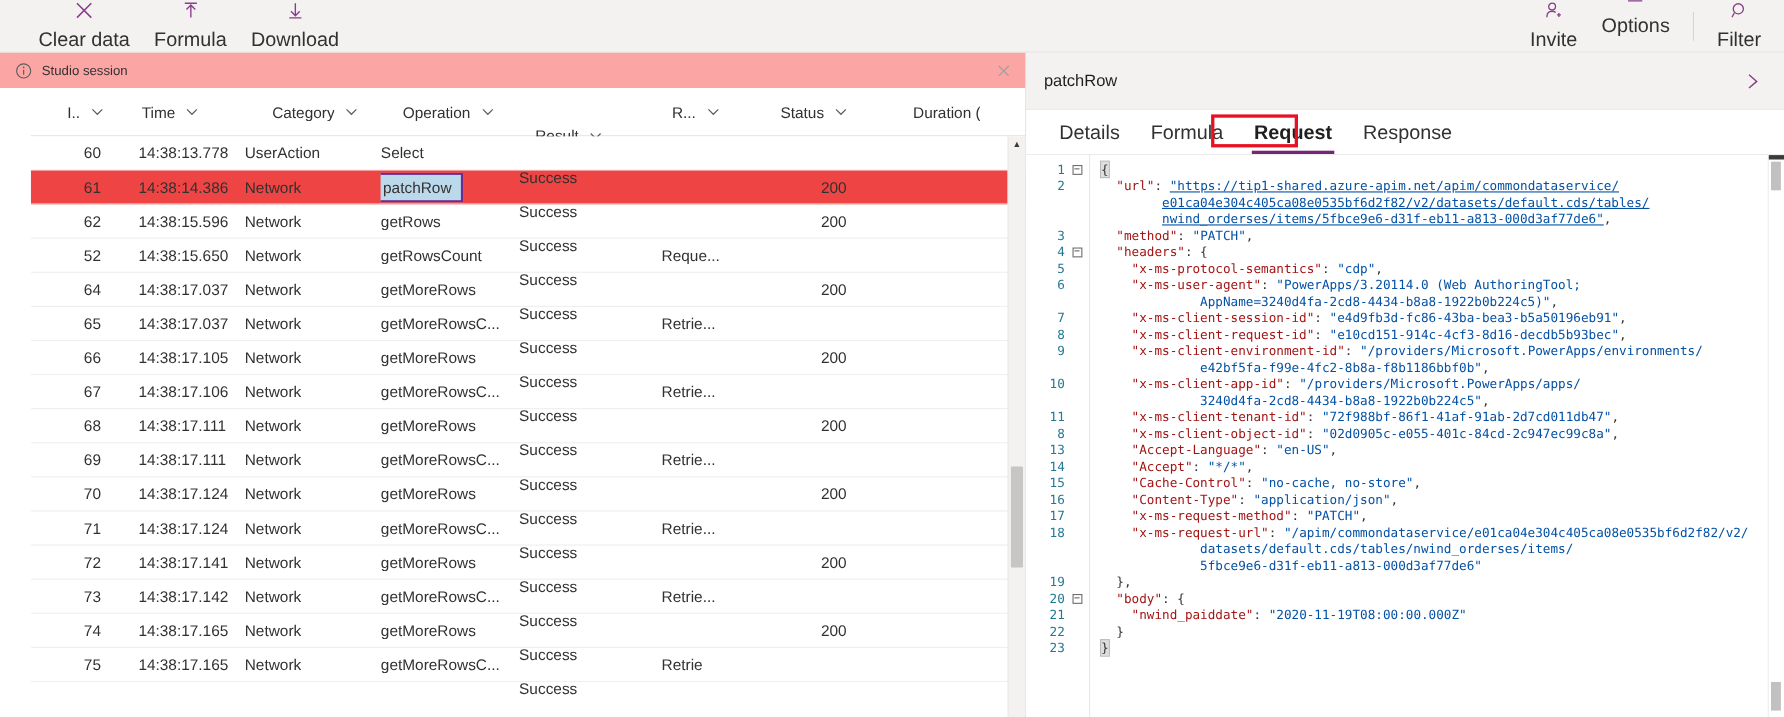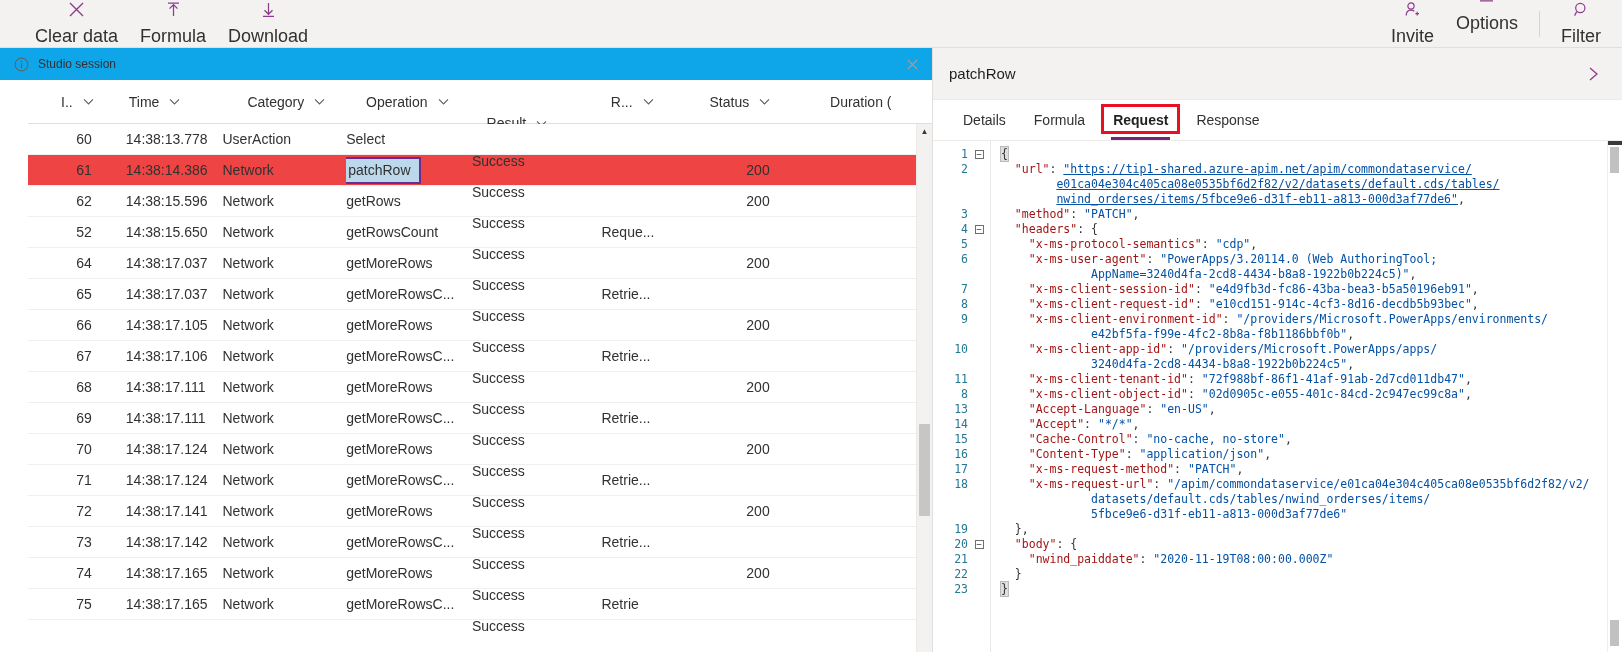--- a/index.html
+++ b/index.html
@@ -79,21 +79,21 @@
     flex-direction: column;
     background: #fff;
     border-right: 1px solid #e1dfdd;
     position: relative;
   }
 
   
   .session-bar {
     height: 32px;
     min-height: 32px;
-    background: #0ea5e9;
+    background: #fca5a5;
     display: flex;
     align-items: center;
     padding: 0 12px 0 14px;
     box-sizing: border-box;
     font-size: 12px;
     color: #323130;
   }
   .session-bar .info-ico {
     width: 15px; height: 15px;
     margin-right: 9px;
@@ -250,21 +250,21 @@
     display: flex;
     align-items: stretch;
     padding-left: 16px;
     background: #fff;
     position: relative;
   }
   .rp-tab {
     display: flex;
     align-items: center;
     padding: 0 14px;
-    font-size: 14px;
+    font-size: 18px;
     color: #323130;
     position: relative;
     cursor: default;
     white-space: nowrap;
   }
   .rp-tab.active {
     font-weight: bold;
     color: #201f1e;
   }
   .rp-tab.active::after {

